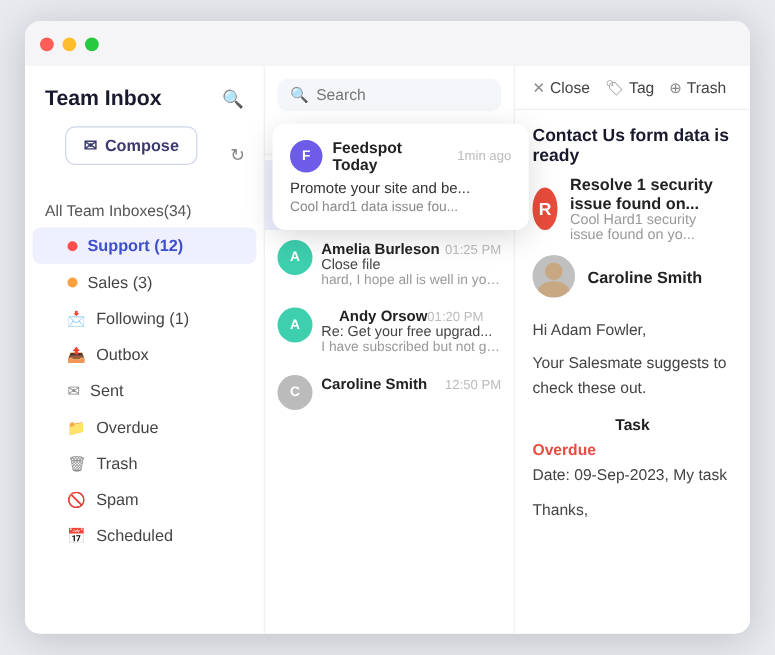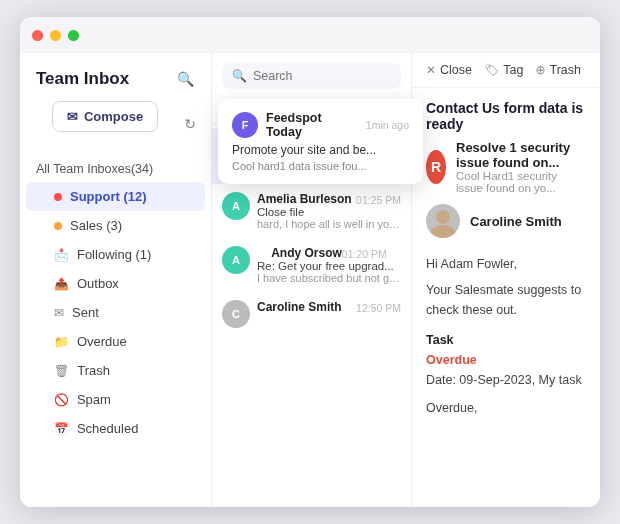--- a/index.html
+++ b/index.html
@@ -453,20 +453,20 @@
             <ellipse cx="17" cy="30" rx="13" ry="9" fill="#c8a882"></ellipse>
           </svg>
         </div>
         <div class="sender-info">
           <div class="sender-name">Caroline Smith</div>
         </div>
       </div>
       <div class="email-body">
         <div>Hi Adam Fowler,</div>
         <div style="margin-top:6px;">Your Salesmate suggests to check these out.</div>
-        <div class="task-label" style="margin-top:10px;">Task</div>
+        <div class="task-label" style="margin-top:10px;text-align:center;">Task</div>
         <div class="overdue">Overdue</div>
         <div>Date: 09-Sep-2023, My task</div>
-        <div style="margin-top:8px;">Overdue,</div>
+        <div style="margin-top:8px;">Thanks,</div>
       </div>
     </div>
   </div>
 </div>
 
 </body></html>

